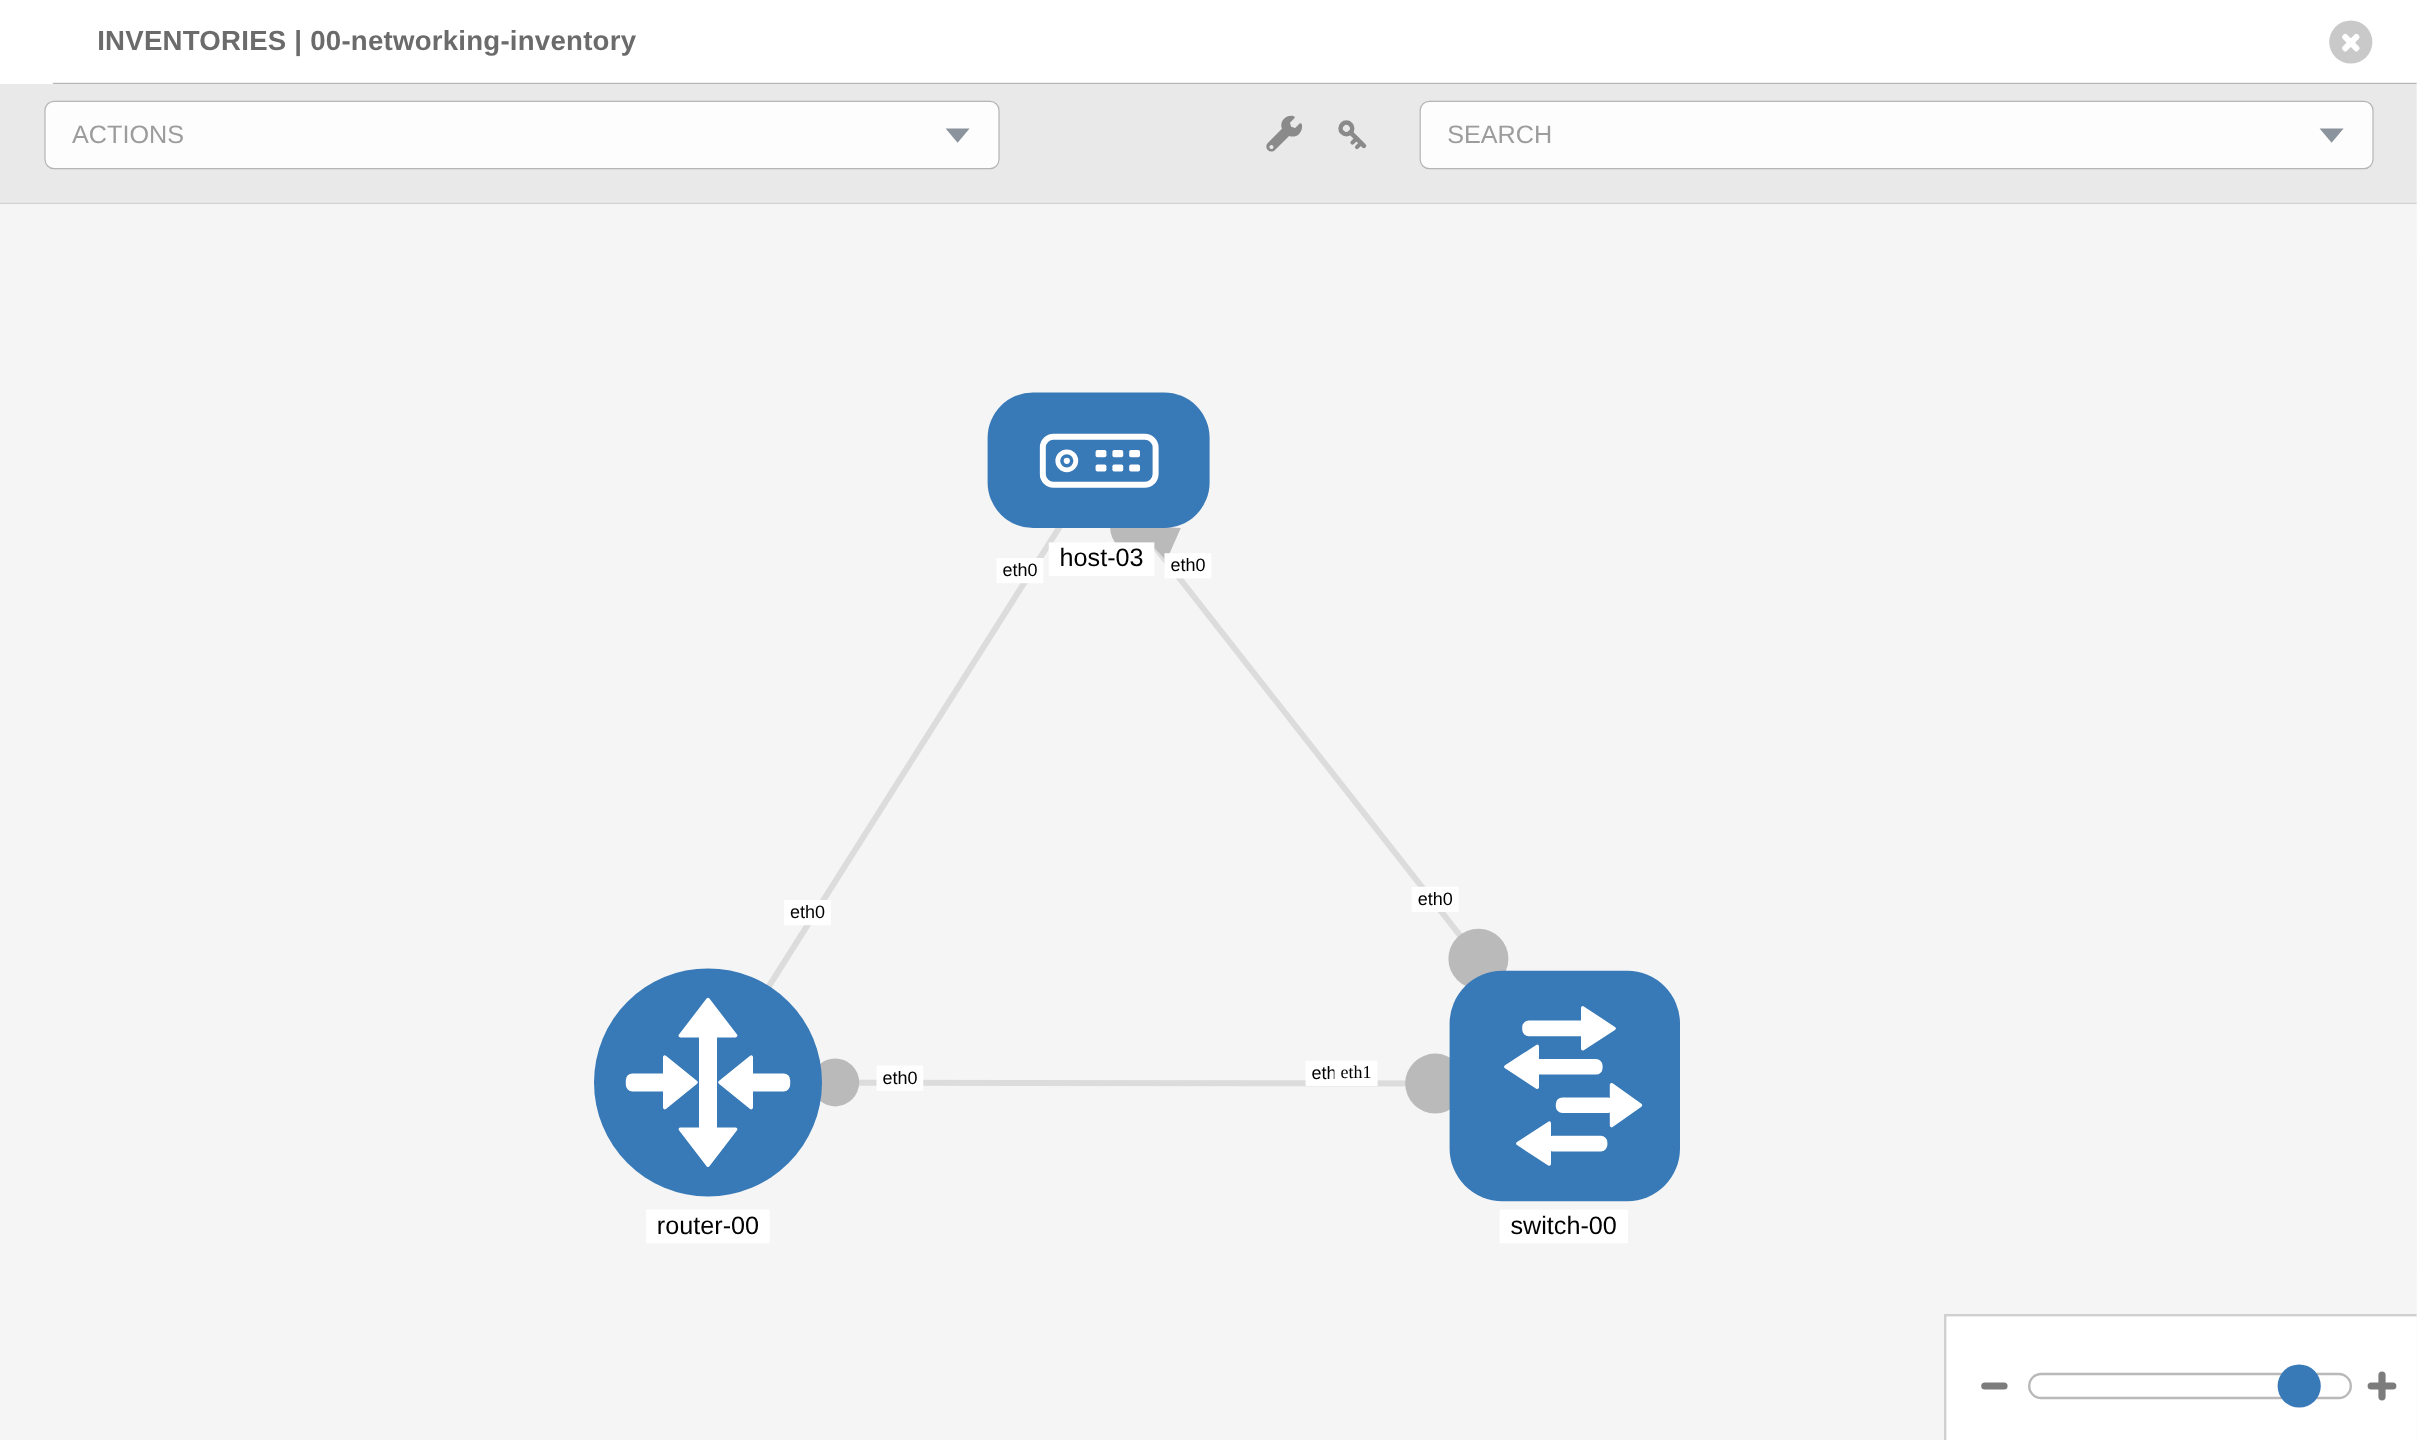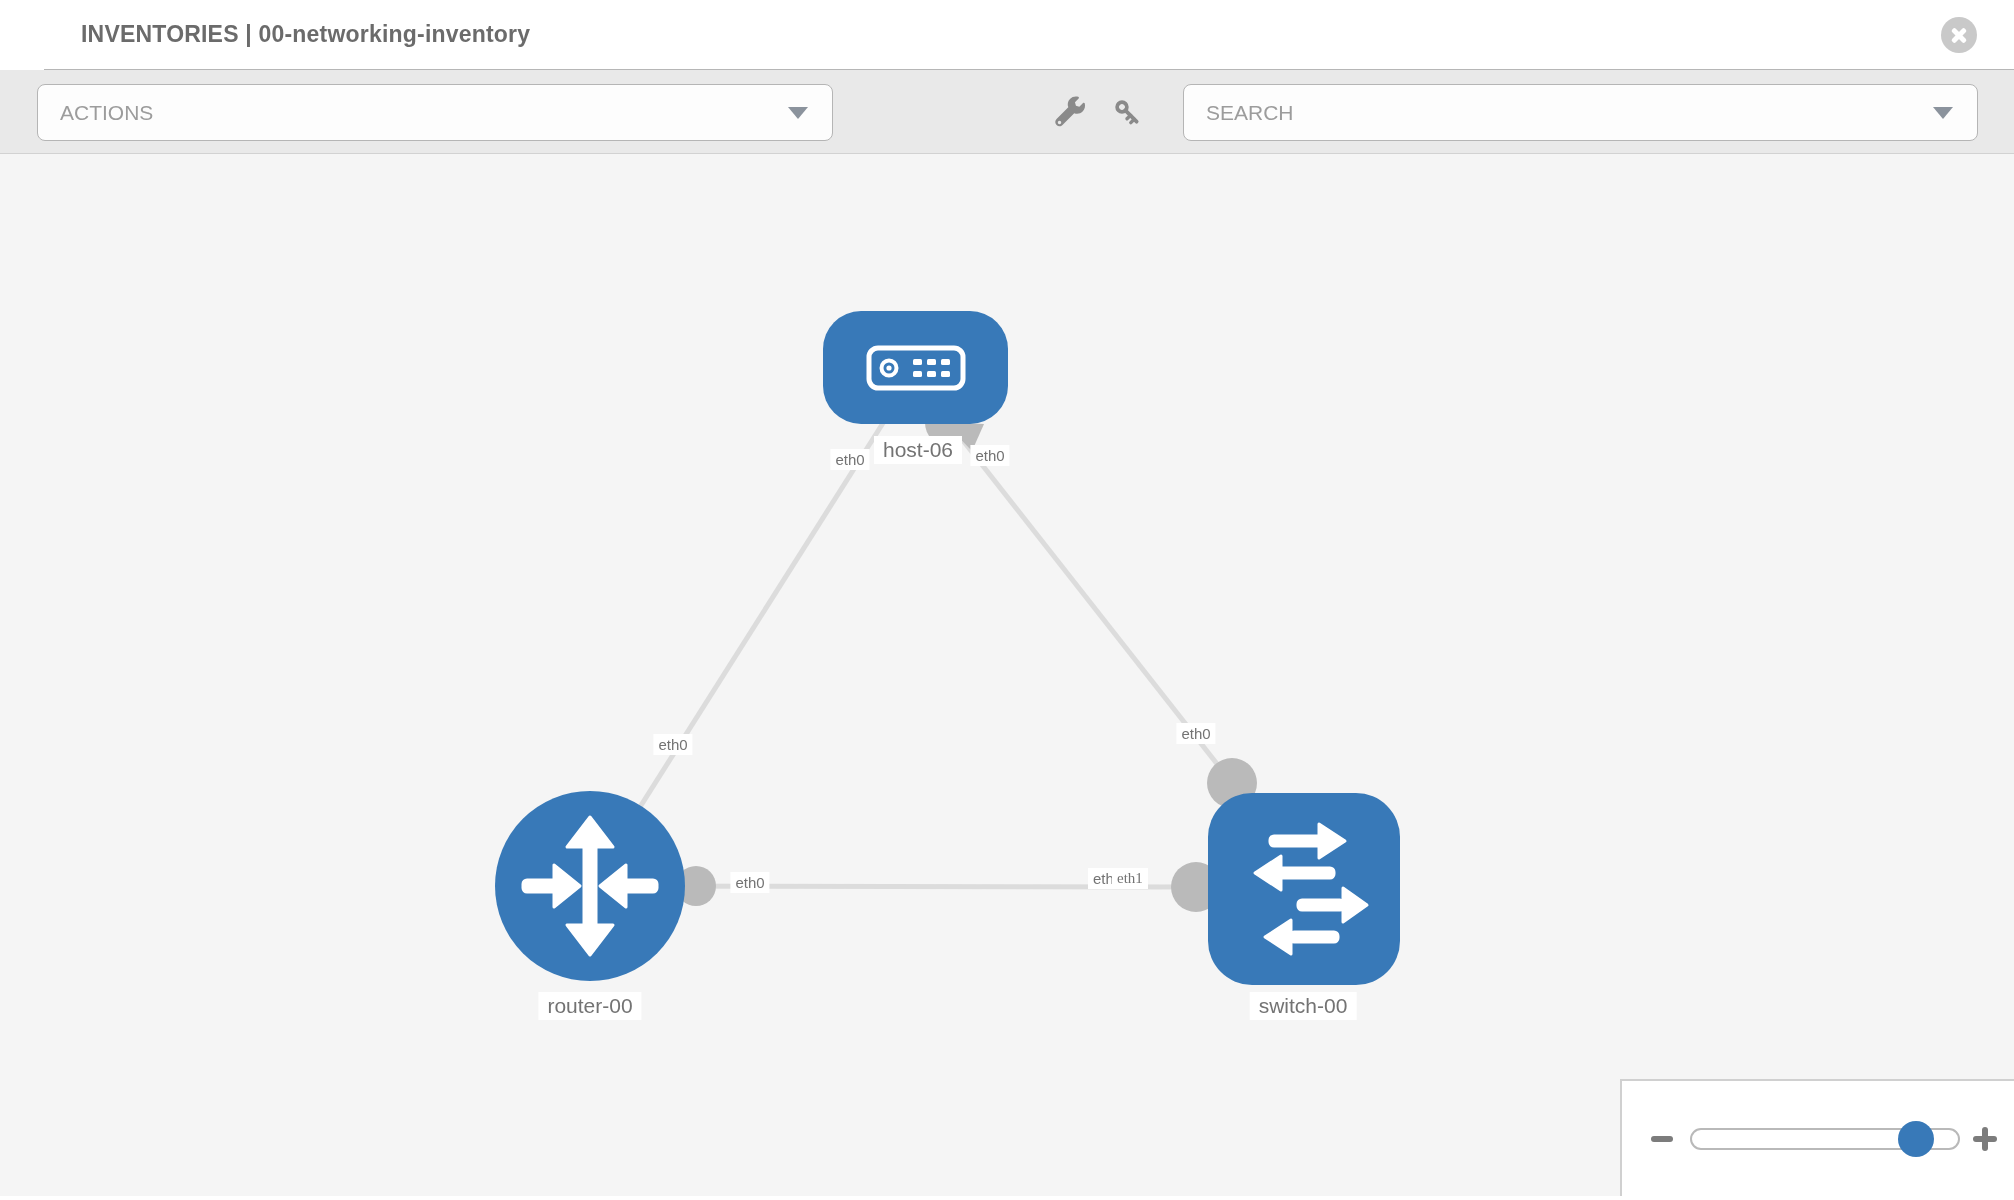--- a/index.html
+++ b/index.html
@@ -20,21 +20,21 @@
     position:relative; cursor:pointer; flex:0 0 auto;
   }
   .close-btn .x-bar {
     position:absolute; left:9px; top:16px; width:18px; height:5px;
     background:#ffffff; border-radius:2px;
   }
   .close-btn .x-bar.a { transform:rotate(45deg); }
   .close-btn .x-bar.b { transform:rotate(-45deg); }
   
   .toolbar {
-    height:84px; background:#e9e9e9; border-bottom:1px solid #d2d2d2;
+    height:100px; background:#e9e9e9; border-bottom:1px solid #d2d2d2;
     position:relative; box-sizing:border-box;padding-left:36px;
   }
   .select {
     position:absolute; top:14px; height:57px; background:#fdfdfd;
     border:1px solid #b5b5b5; border-radius:8px;
     display:flex; align-items:center; justify-content:space-between;
     padding:0 24px 0 22px; box-sizing:border-box;
     color:#9c9c9c; font-size:21px; cursor:pointer;
   }
   .select.actions { left:37px;  width:796px; }
@@ -48,21 +48,21 @@
   .tool-icon.wrench { left:1053px; }
   .tool-icon.key    { left:1111px; }
   
   .canvas { position:relative; width:2014px; height:1042px; background:#f5f5f5; }
   svg.edges { position:absolute; left:0; top:0; }
   .node { position:absolute; background:#3879b8; display:flex; align-items:center; justify-content:center; cursor:pointer; }
   .node.host   { left:823px;  top:157px; width:185px; height:113px; border-radius:38px; }
   .node.router { left:495px;  top:637px; width:190px; height:190px; border-radius:50%; }
   .node.switch { left:1208px; top:639px; width:192px; height:192px; border-radius:44px; }
   .chip {
-    position:absolute; background:#ffffff; color:#737373; white-space:nowrap;
+    position:absolute; background:#ffffff; color:#000000; white-space:nowrap;
     line-height:1.15;
   }
   .node-label { font-size:21px; padding:2px 9px; transform:translateX(-50%); }
   .iface { font-size:15px; padding:2px 5px; transform:translateX(-50%); }
   .iface.noshift { transform:none; }
   .chip.host-label    { left:918px;  top:282px; }
   .chip.router-label  { left:590px;  top:838px;text-align:center; }
   .chip.switch-label  { left:1303px; top:838px; }
   .chip.if-host-left  { left:850px;  top:295px; }
   .chip.if-host-right { left:990px;  top:291px; }
@@ -186,21 +186,21 @@
         <rect x="70" y="75" width="56" height="10" rx="4"></rect>
         <polygon points="47,80 73,63 73,97"></polygon>
         <rect x="90" y="107" width="46" height="10" rx="4"></rect>
         <polygon points="159,112 135,95 135,129"></polygon>
         <rect x="82" y="139" width="48" height="10" rx="4"></rect>
         <polygon points="57,144 83,127 83,161"></polygon>
       </g>
     </svg>
   </div>
 
-  <div class="chip node-label host-label">host-06</div>
+  <div class="chip node-label host-label">host-03</div>
   <div class="chip node-label router-label">router-00</div>
   <div class="chip node-label switch-label">switch-00</div>
 
   <div class="chip iface if-host-left">eth0</div>
   <div class="chip iface if-host-right">eth0</div>
   <div class="chip iface if-rh-mid">eth0</div>
   <div class="chip iface if-rs-left">eth0</div>
   <div class="chip iface if-sw-top">eth0</div>
   <div class="chip iface noshift if-ov-back">eth0</div>
   <div class="chip iface noshift if-ov-front">eth1</div>

